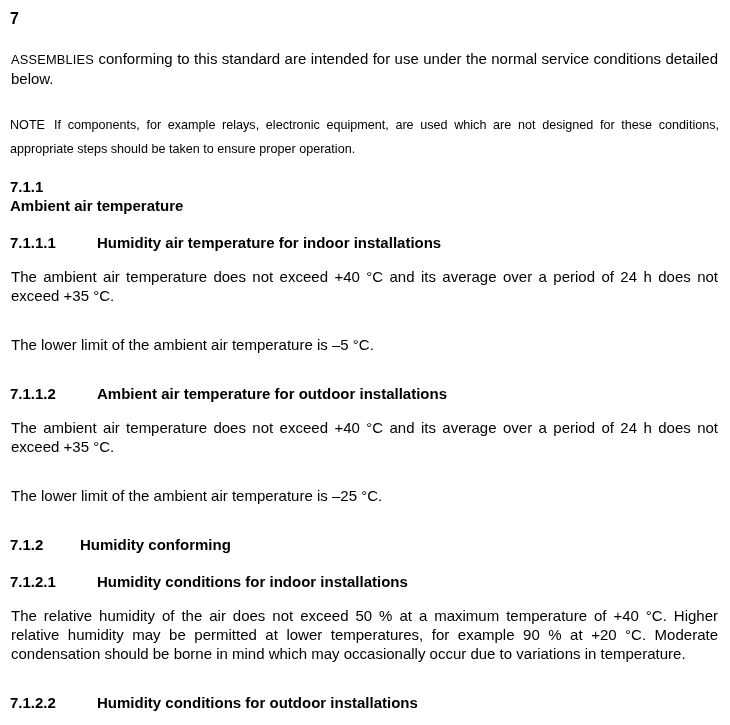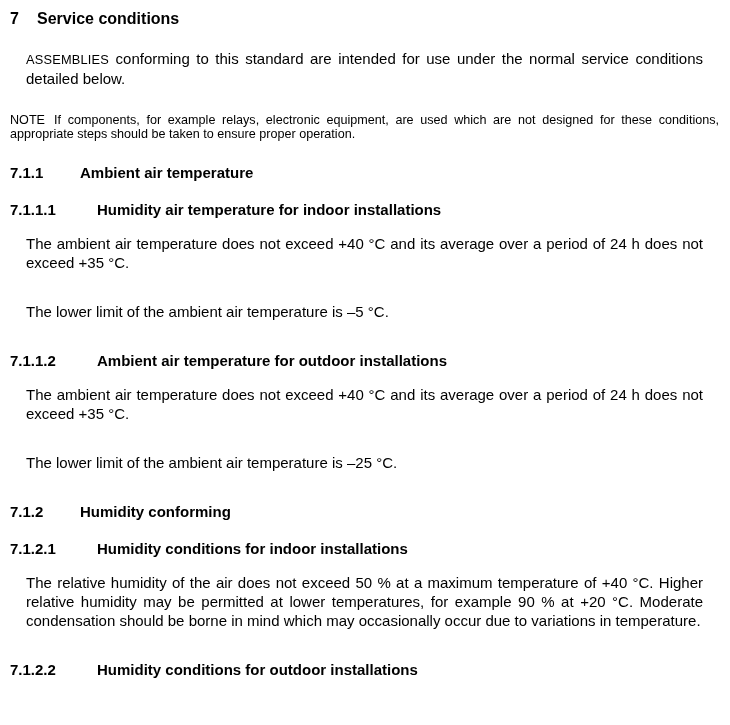--- a/index.html
+++ b/index.html
@@ -24,50 +24,49 @@
     color: #000000;
   }
   .hd .num { flex: 0 0 auto; }
   .hd.lvl1 { font-size: 16px; line-height: 20px; }
   .hd.lvl1 .num { min-width: 27px; }
   .hd.lvl2 .num { min-width: 52px; }
   .hd.lvl3 .num { min-width: 70px; }
   .hd.lvl4 .num { min-width: 87px; }
   .para {
     text-align: justify;
-    margin: 16px;
+    margin: 1px;
   }
   .smallcaps {
     font-size: 12.8px;
     letter-spacing: 0.2px;
   }
   .note {
     font-size: 12.6px;
-    line-height: 14px;
+    line-height: 24px;
     text-align: justify;
     margin: 0;
   }
   .note .note-label { margin-right: 9px; }
   
   .mt-h2   { margin-top: 27px; }
   .mt-p1   { margin-top: 20px; }
   .mt-note { margin-top: 25px; }
-  .mt-711  { margin-top: 22px; }
+  .mt-711  { margin-top: 16px; flex-direction: column; }
   .mt-sub  { margin-top: 18px; align-items: center; }
   .mt-p    { margin-top: 15px; }
   .mt-gap  { margin-top: 30px; }
 </style>
 </head>
 <body>
 
 <div class="page">
 
   <div class="hd lvl1">
     <span class="num">7</span>
-    <span class="title">Service conditions</span>
   </div>
 
 
   <p class="para mt-p1"><span class="smallcaps">ASSEMBLIES</span><span> conforming to this standard are intended for use under the normal service conditions detailed below.</span></p>
 
   <p class="note mt-note"><span class="note-label">NOTE</span><span>If components, for example relays, electronic equipment, are used which are not designed for these conditions, appropriate steps should be taken to ensure proper operation.</span></p>
 
   <div class="hd lvl3 mt-711">
     <span class="num">7.1.1</span>
     <span class="title">Ambient air temperature</span>

